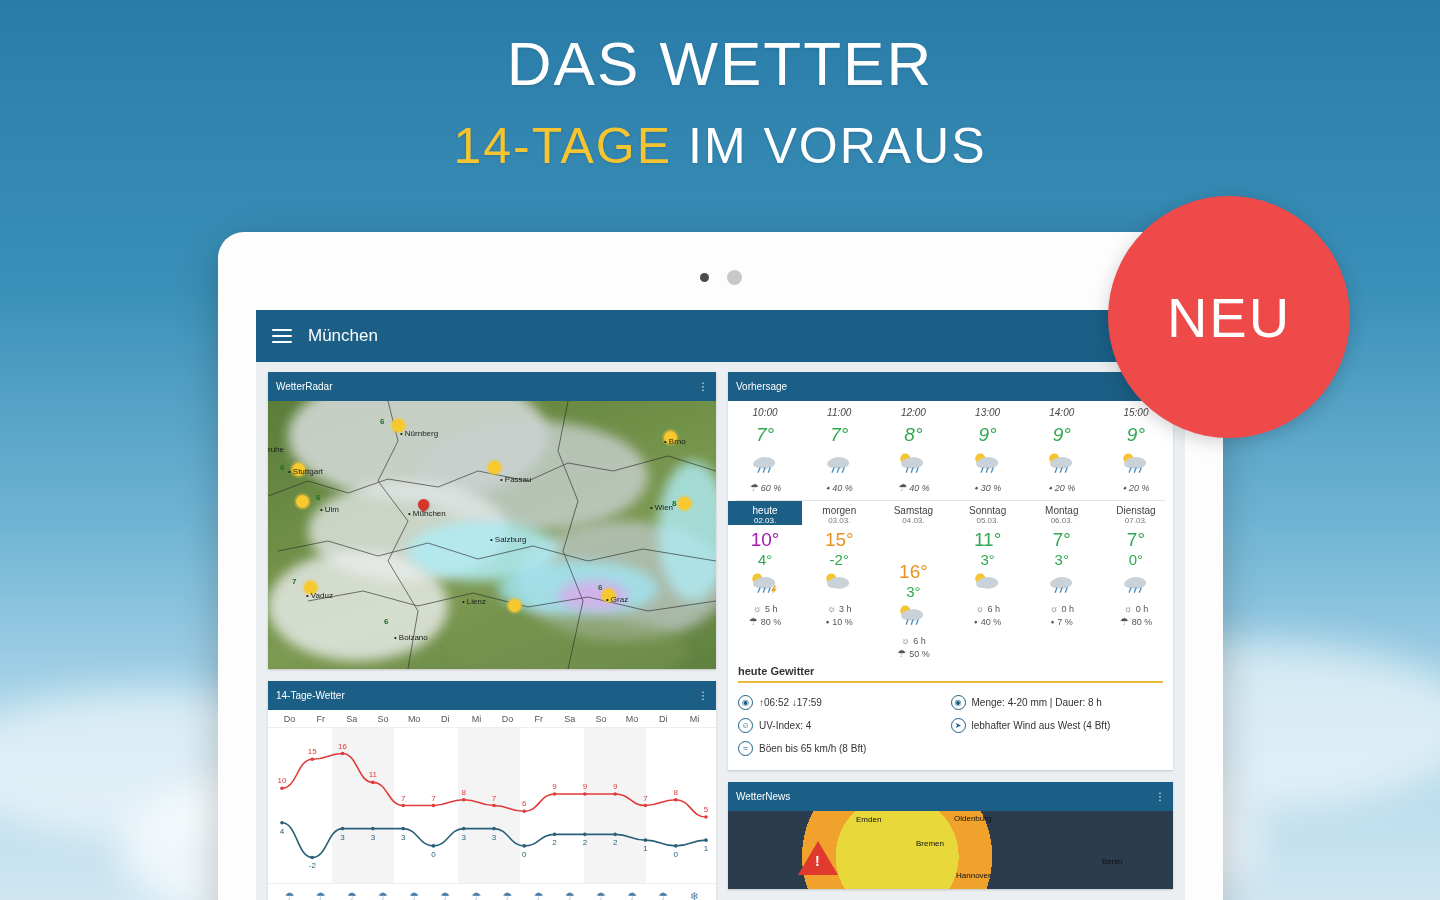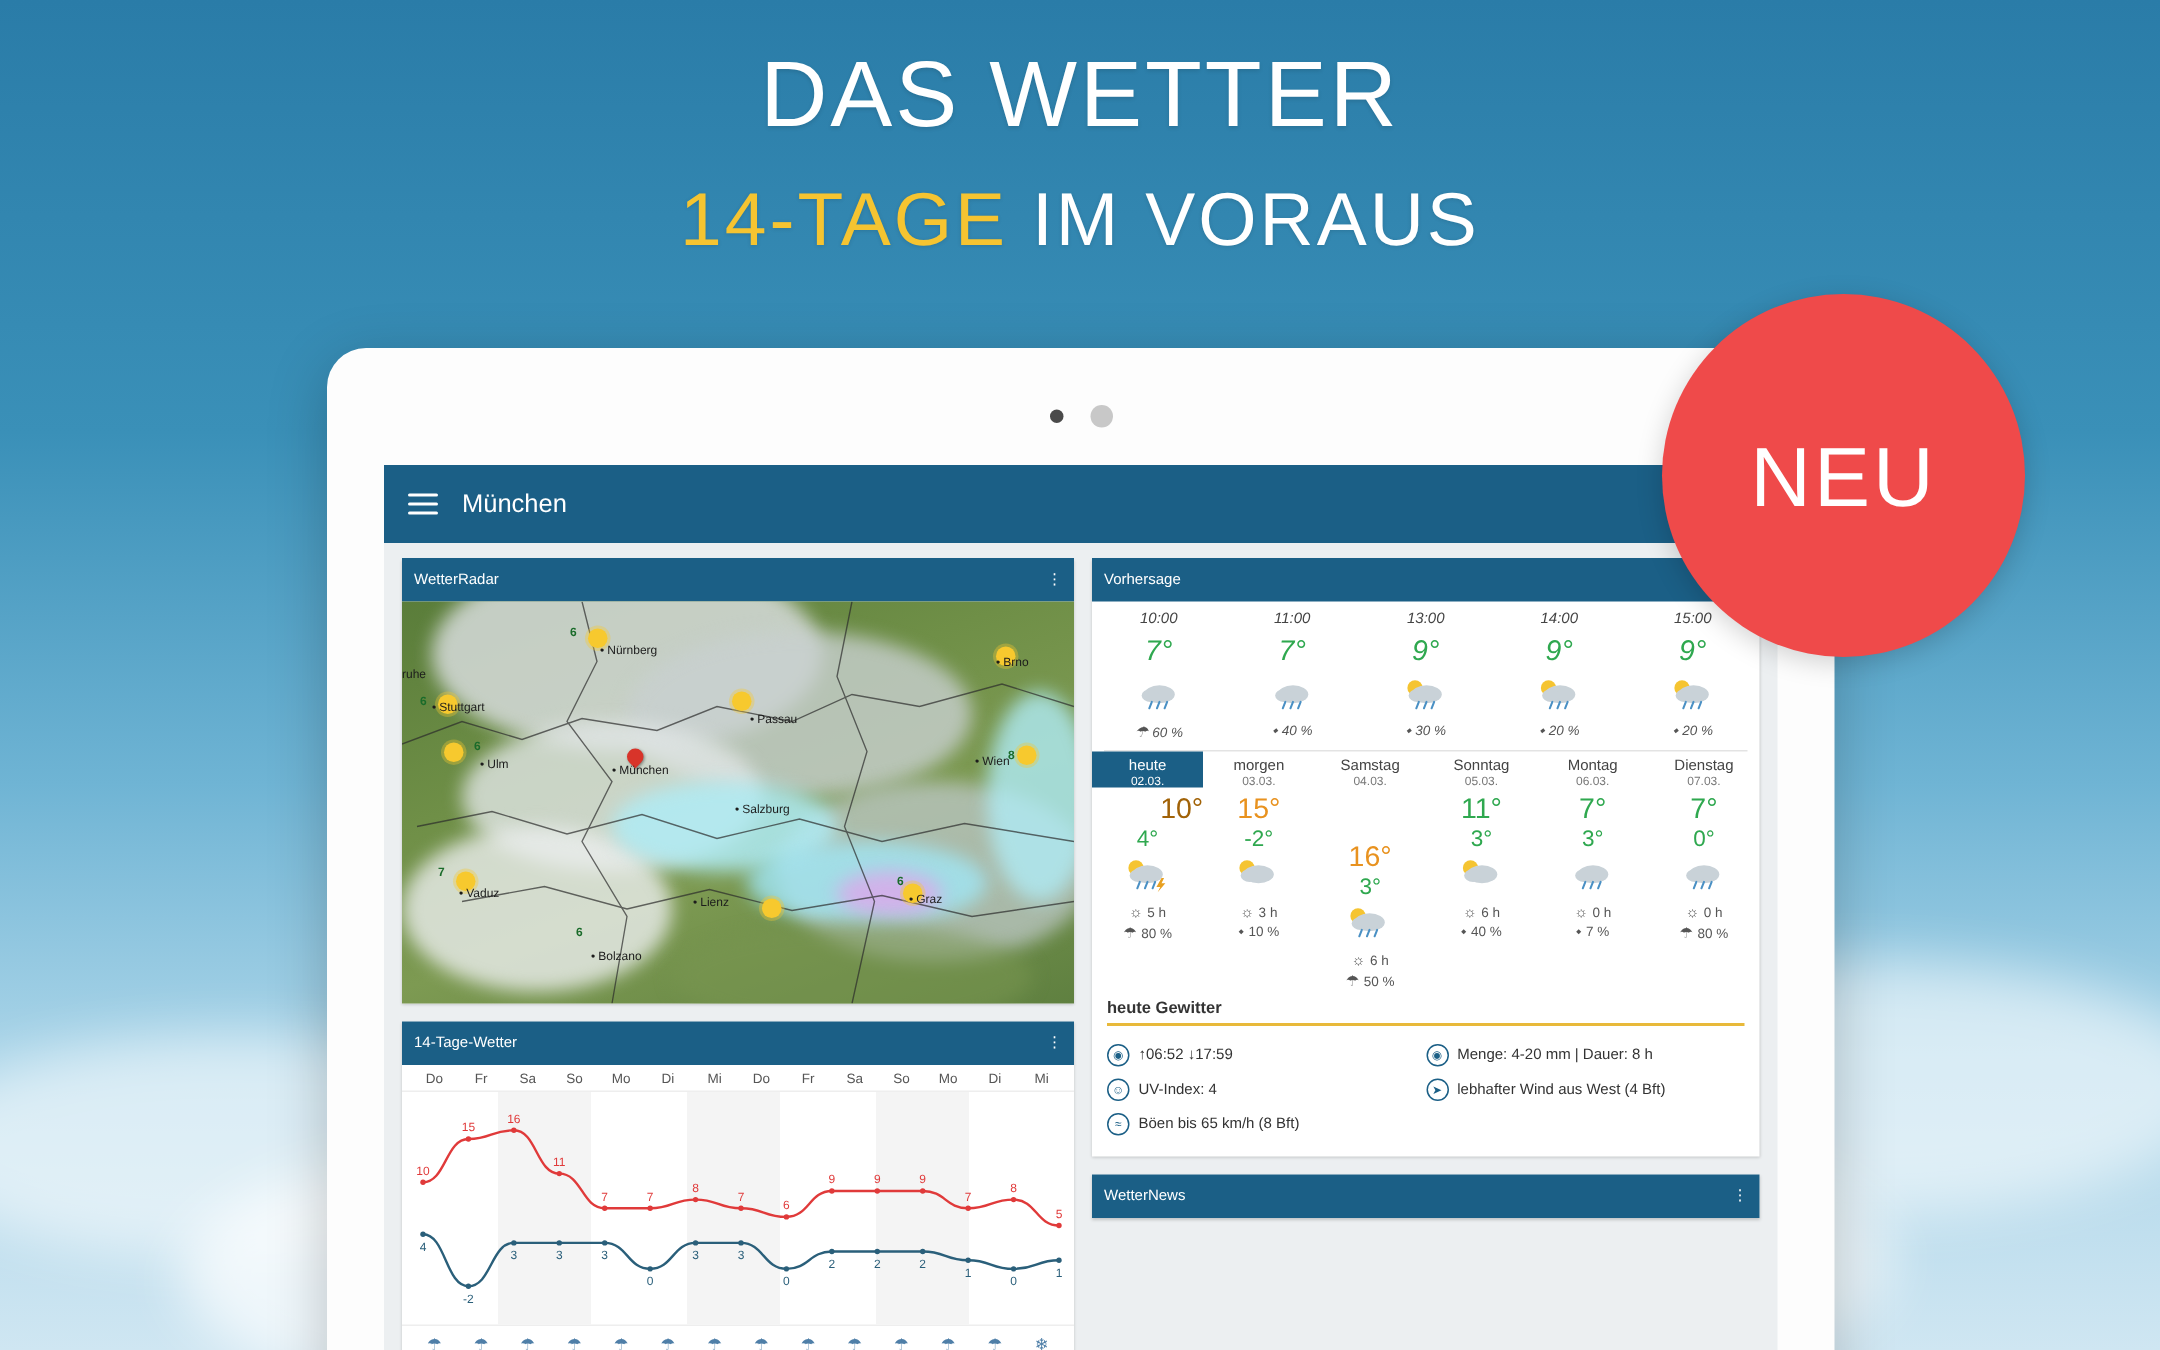--- a/index.html
+++ b/index.html
@@ -430,20 +430,35 @@
                     <ellipse cx="13" cy="17" rx="7" ry="5" fill="#c9d2d8"></ellipse>
                     <g stroke="#4a90c4" stroke-width="1.6" stroke-linecap="round">
                       <line x1="14" y1="22" x2="12" y2="27"></line>
                       <line x1="20" y1="22" x2="18" y2="27"></line>
                       <line x1="26" y1="22" x2="24" y2="27"></line>
                     </g>
                   </svg></div>
                 <div class="pr"><span style="font-size: 10px; color: rgb(85, 85, 85); margin-right: 3px;">⬩</span><span>40 %</span></div>
               </div>
               <div class="hour">
+                <div class="t">12:00</div>
+                <div class="deg">8°</div>
+                <div class="ico"><svg viewBox="0 0 40 30" class="wico">
+                    <circle cx="11" cy="11" r="6" fill="#f5c431"></circle>
+                    <ellipse cx="20" cy="16" rx="12" ry="7" fill="#c9d2d8"></ellipse>
+                    <ellipse cx="13" cy="17" rx="7" ry="5" fill="#c9d2d8"></ellipse>
+                    <g stroke="#4a90c4" stroke-width="1.6" stroke-linecap="round">
+                      <line x1="14" y1="22" x2="12" y2="27"></line>
+                      <line x1="20" y1="22" x2="18" y2="27"></line>
+                      <line x1="26" y1="22" x2="24" y2="27"></line>
+                    </g>
+                  </svg></div>
+                <div class="pr"><span style="font-size: 10px; color: rgb(85, 85, 85); margin-right: 3px;">☂</span><span>40 %</span></div>
+              </div>
+              <div class="hour">
                 <div class="t">13:00</div>
                 <div class="deg">9°</div>
                 <div class="ico"><svg viewBox="0 0 40 30" class="wico">
                     <circle cx="11" cy="11" r="6" fill="#f5c431"></circle>
                     <ellipse cx="20" cy="16" rx="12" ry="7" fill="#c9d2d8"></ellipse>
                     <ellipse cx="13" cy="17" rx="7" ry="5" fill="#c9d2d8"></ellipse>
                     <g stroke="#4a90c4" stroke-width="1.6" stroke-linecap="round">
                       <line x1="14" y1="22" x2="12" y2="27"></line>
                       <line x1="20" y1="22" x2="18" y2="27"></line>
                       <line x1="26" y1="22" x2="24" y2="27"></line>
@@ -505,21 +520,21 @@
                 <div class="dn">Montag</div>
                 <div class="dd">06.03.</div>
               </div>
               <div class="day">
                 <div class="dn">Dienstag</div>
                 <div class="dd">07.03.</div>
               </div>
             </div>
           <div class="days-vals" id="daily-values">
               <div class="dv">
-                <div class="hi" style="color: #a16207; text-align: right;">10°</div>
+                <div class="hi" style="color: #a21caf;">10°</div>
                 <div class="lo">4°</div>
                 <div class="ico2"><svg viewBox="0 0 40 30" class="wico">
                     <circle cx="11" cy="11" r="6" fill="#f5c431"></circle>
                     <ellipse cx="20" cy="16" rx="12" ry="7" fill="#c9d2d8"></ellipse>
                     <ellipse cx="13" cy="17" rx="7" ry="5" fill="#c9d2d8"></ellipse>
                     <g stroke="#4a90c4" stroke-width="1.6" stroke-linecap="round">
                       <line x1="14" y1="22" x2="12" y2="27"></line>
                       <line x1="20" y1="22" x2="18" y2="27"></line>
                       <line x1="26" y1="22" x2="24" y2="27"></line>
                     </g>
@@ -621,20 +636,29 @@
                 <div class="txt">Böen bis 65 km/h (8 Bft)</div>
               </div>
             </div>
         </div>
 
         <div class="card">
           <div class="card-head">
             <span>WetterNews</span>
             <span class="kebab">⋮</span>
           </div>
+          <div class="news">
+            <div class="news-map"></div>
+            <div class="news-warn"></div>
+            <div class="news-label" style="left:128px;top:4px">Emden</div>
+            <div class="news-label" style="left:226px;top:3px">Oldenburg</div>
+            <div class="news-label" style="left:188px;top:28px">Bremen</div>
+            <div class="news-label" style="left:374px;top:46px">Berlin</div>
+            <div class="news-label" style="left:228px;top:60px">Hannover</div>
+          </div>
         </div>
       </div>
 
     </div>
   </div>
 </div>
 
 <div class="neu">
   <span>NEU</span>
 </div>

